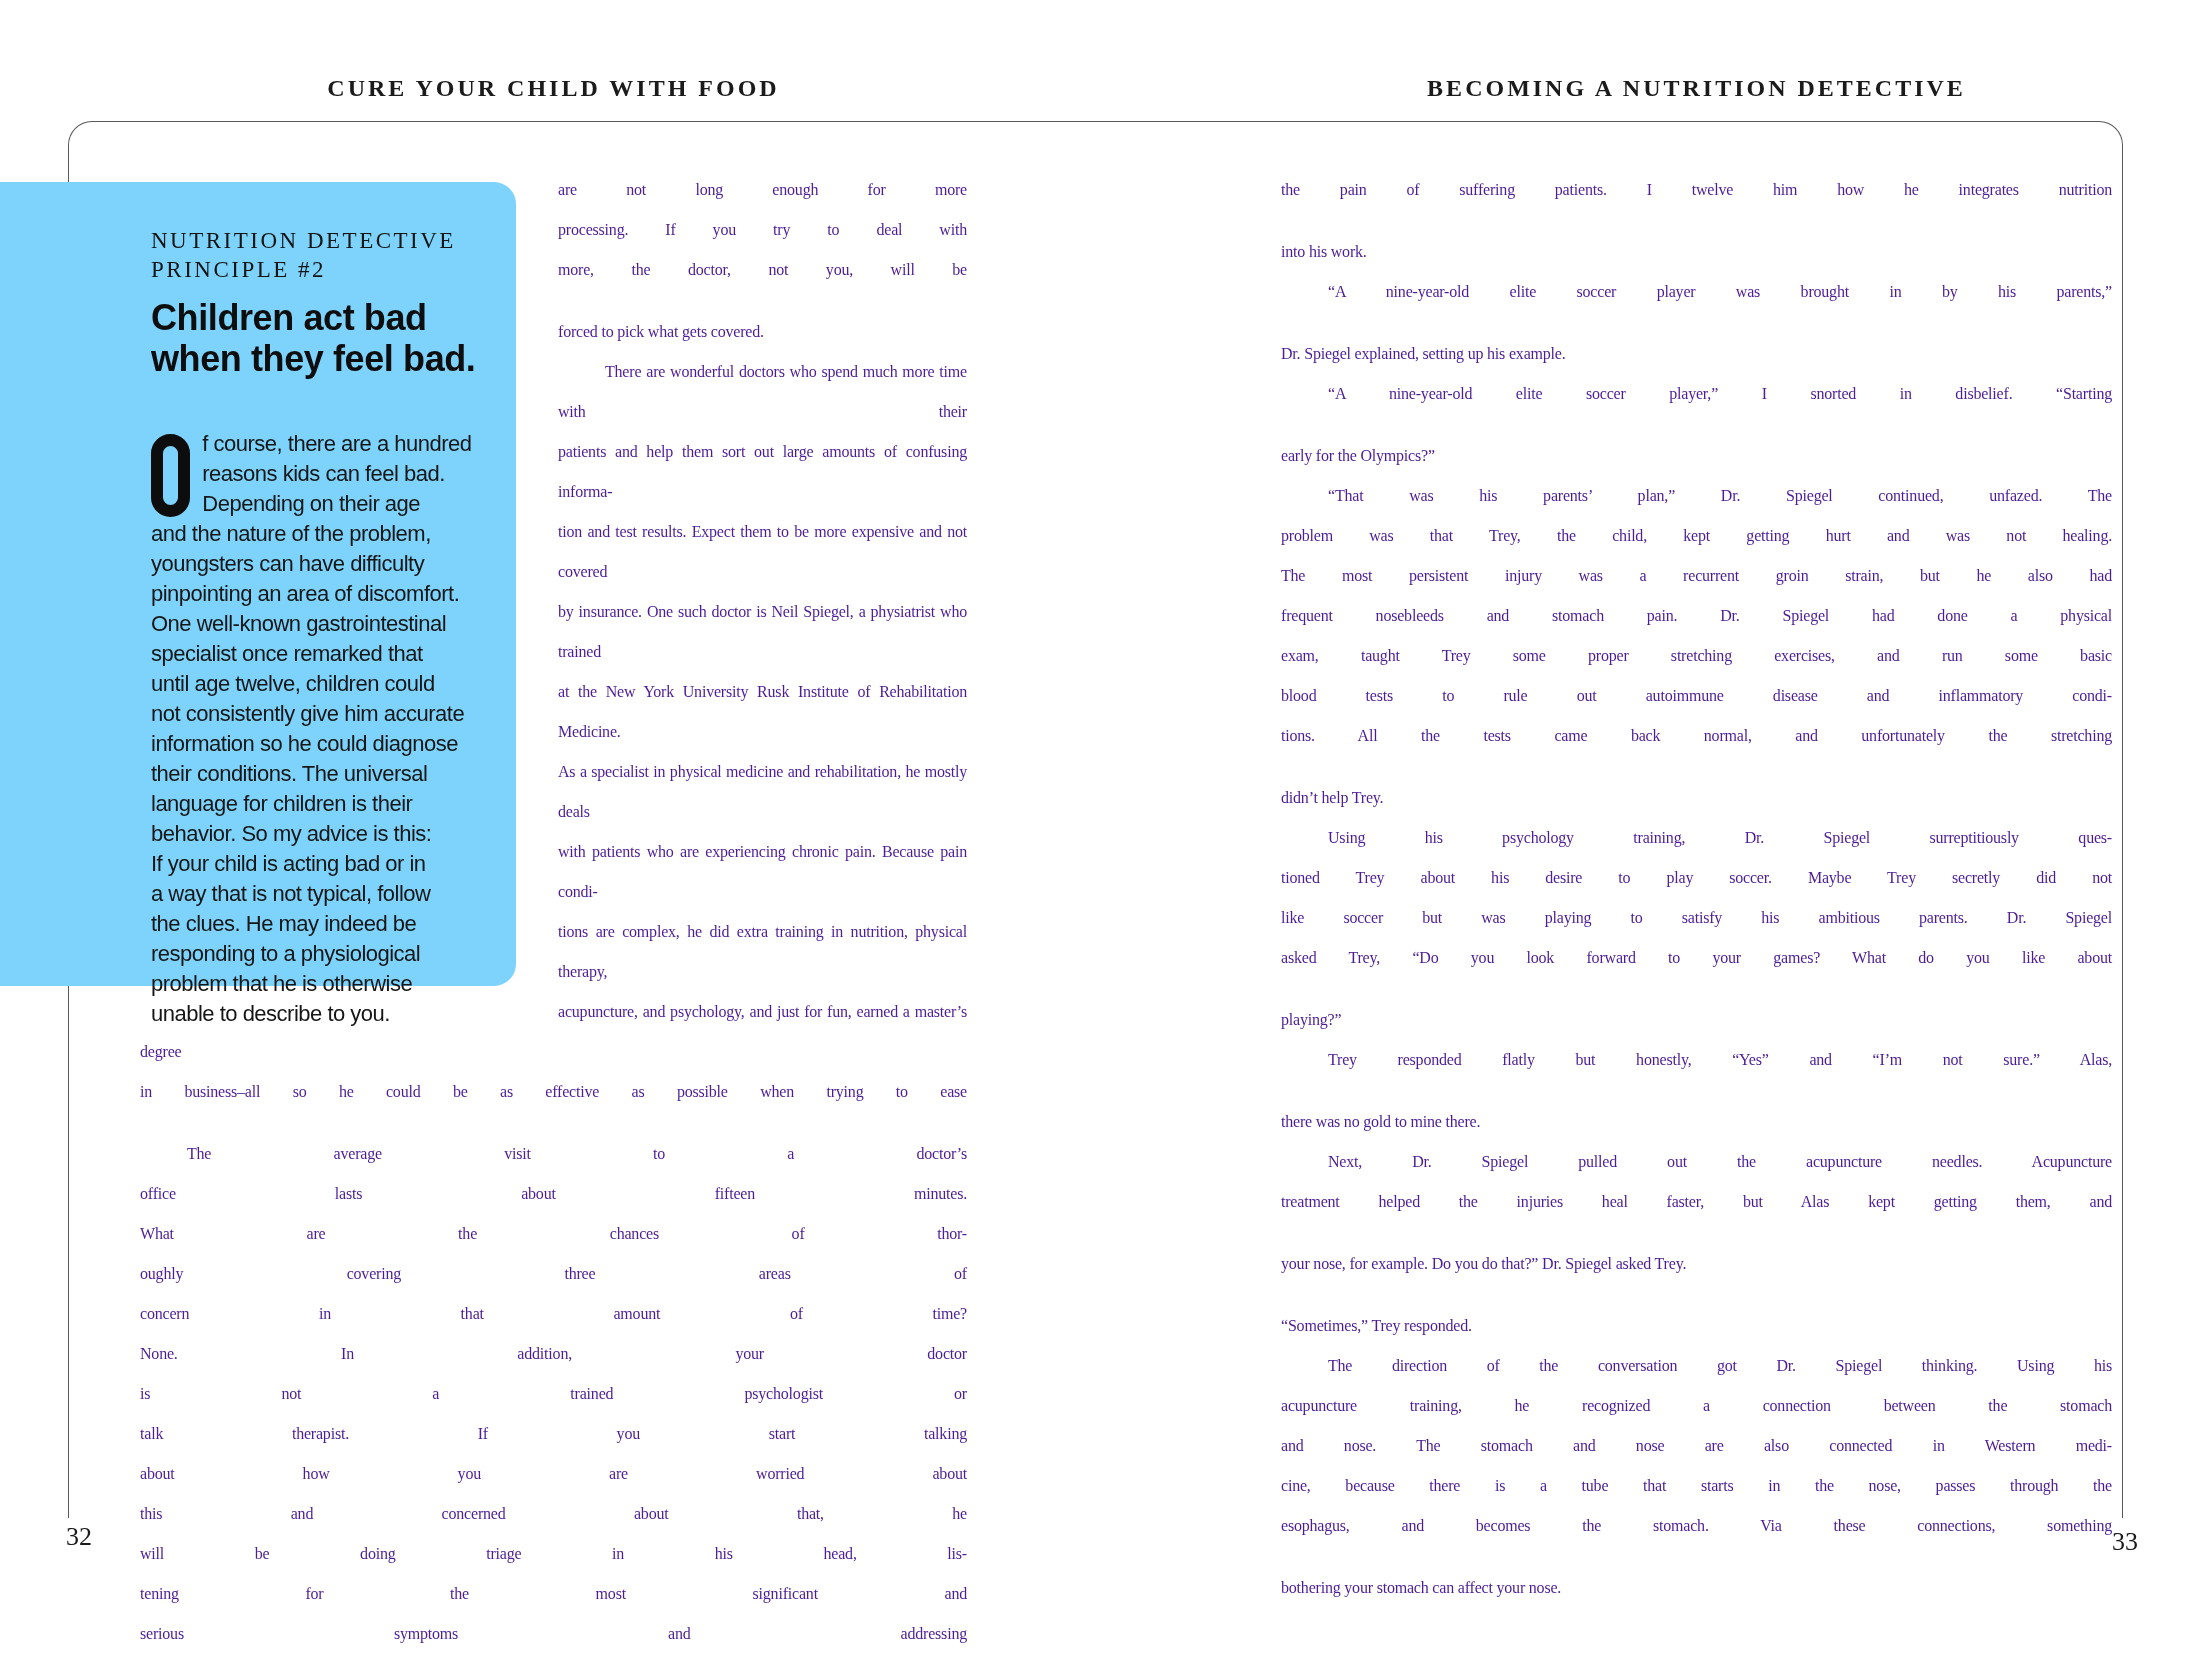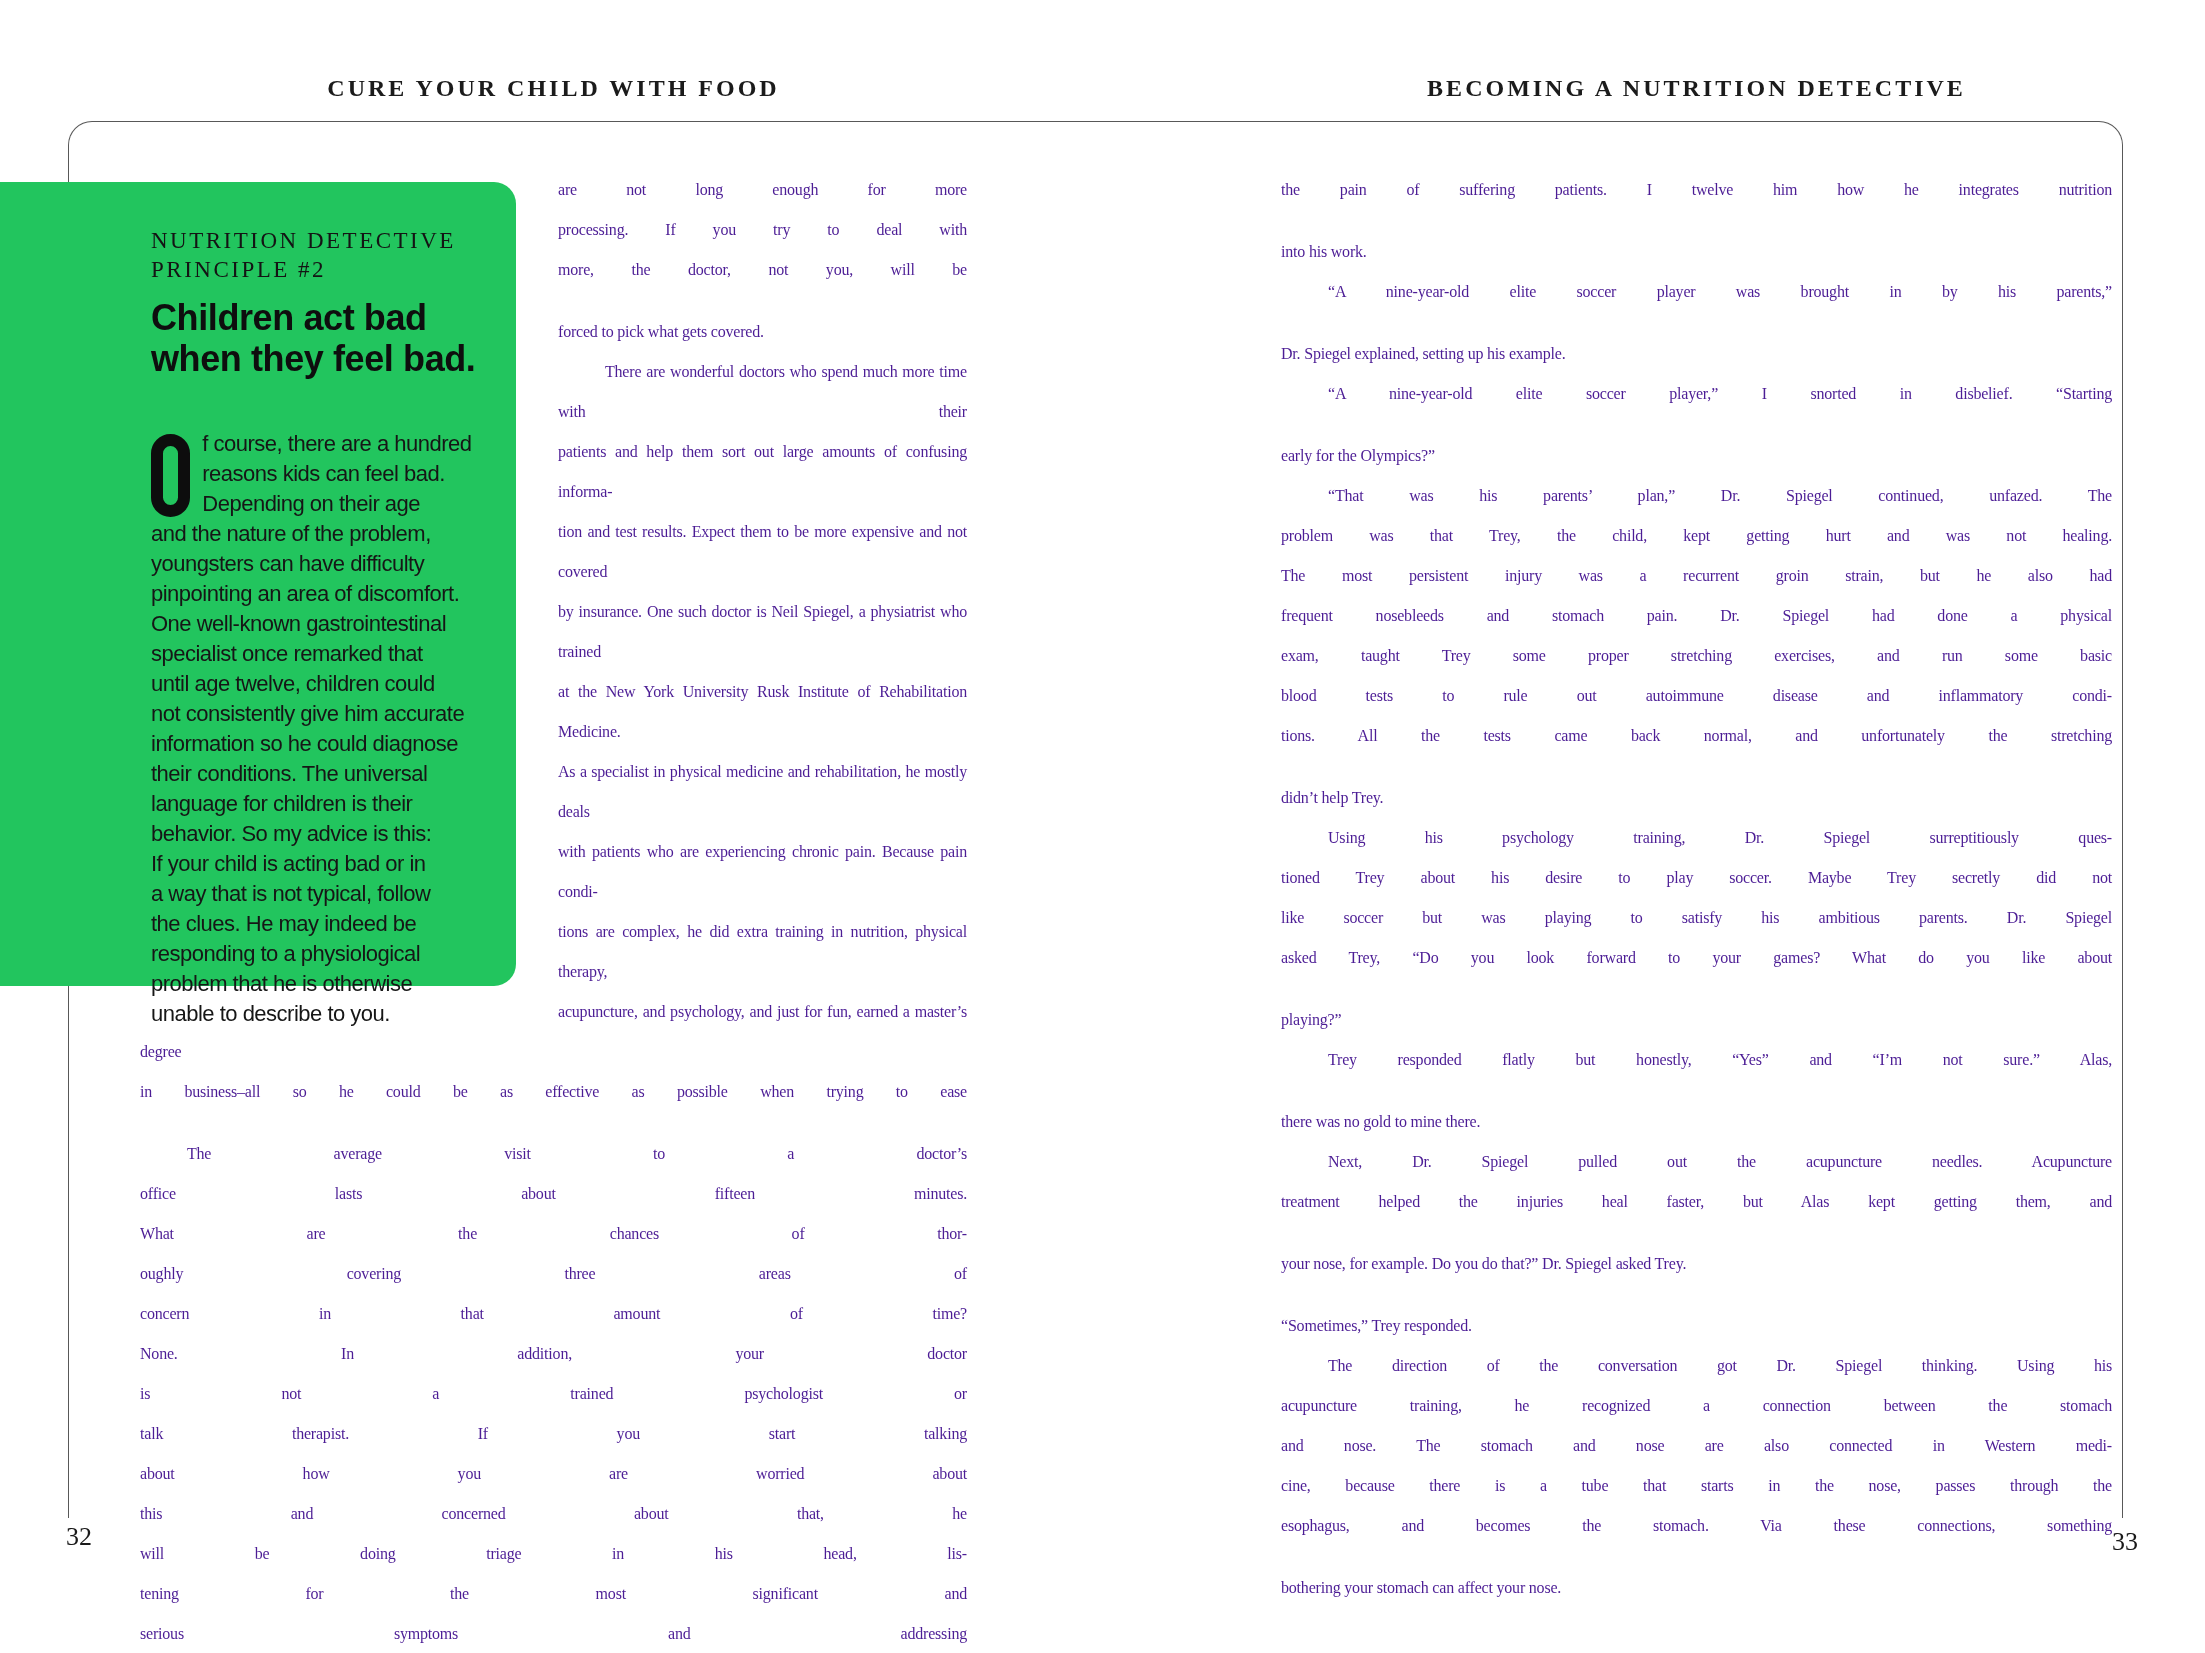--- a/index.html
+++ b/index.html
@@ -17,21 +17,21 @@
   .running-head.right{left:1281px;width:831px;}
   
   .page-frame{
     position:absolute;left:68px;top:121px;width:2055px;height:1397px;
     border:1.7px solid #585858;border-bottom:none;
     border-radius:24px 24px 0 0;box-sizing:border-box;background:transparent;
   }
   
   .sidebar-box{
     position:absolute;left:0;top:182px;width:516px;height:804px;
-    background:#22c55e;border-radius:0 22px 22px 0;box-sizing:border-box;
+    background:#7dd3fc;border-radius:0 22px 22px 0;box-sizing:border-box;
     padding:44px 0 0 151px;z-index:2;
   }
   .sidebar-kicker{
     font-family:"Liberation Serif", serif;font-size:23px;line-height:29px;
     letter-spacing:2.5px;color:#141414;white-space:pre-line;font-weight:500;
   }
   .sidebar-headline{
     font-family:"Liberation Sans", sans-serif;font-weight:bold;
     font-size:36px;line-height:41px;color:#0e0e0e;white-space:pre-line;
     margin-top:13px;letter-spacing:-0.4px;

